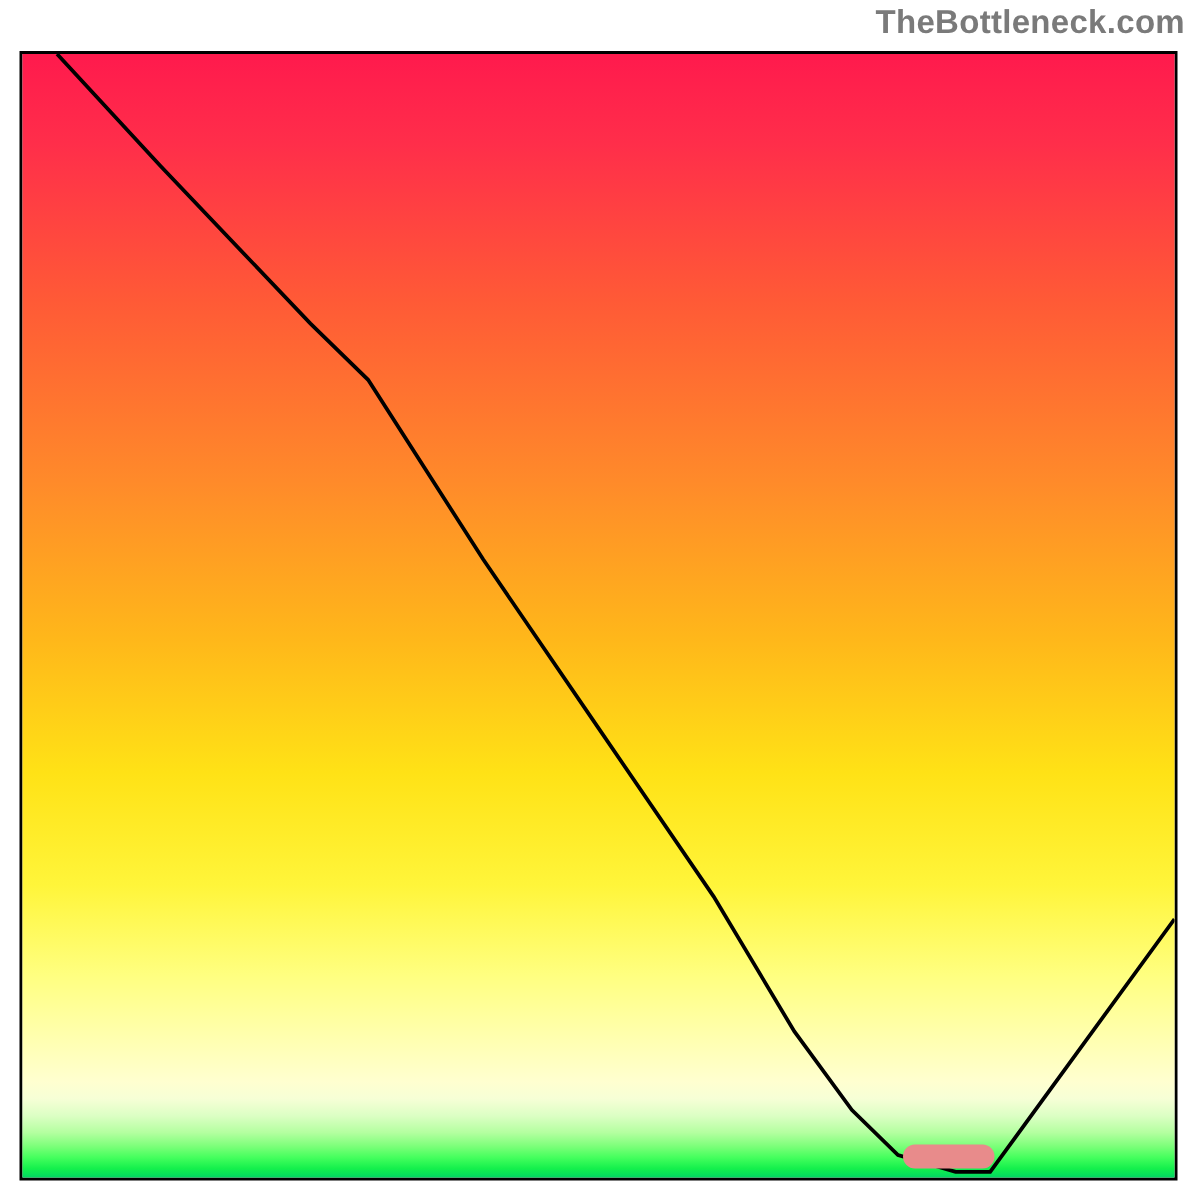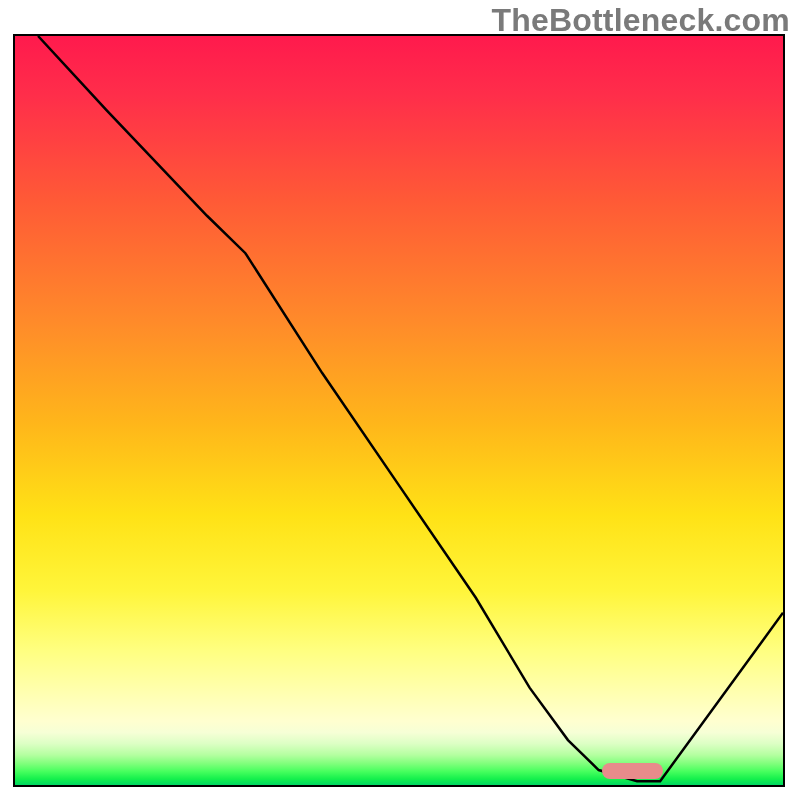--- a/index.html
+++ b/index.html
@@ -8,21 +8,21 @@
     position: relative;
     width: 800px;
     height: 800px;
     background: #fff;
   }
   .watermark {
     position: absolute;
     top: 2px;
     right: 10px;
     font-family: Arial, Helvetica, sans-serif;
-    font-size: 32px;
+    font-size: 22px;
     font-weight: 600;
     color: #7a7a7a;
     letter-spacing: 0.2px;
     z-index: 10;
   }
   .plot {
     position: absolute;
     left: 13px;
     top: 34px;
     width: 772px;

